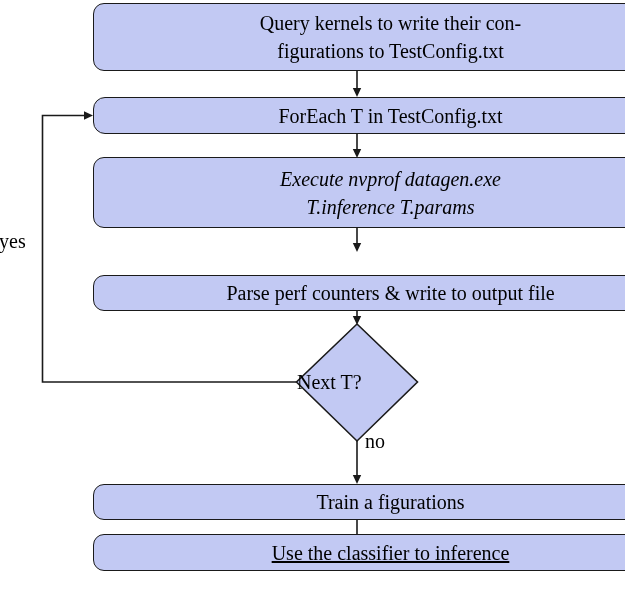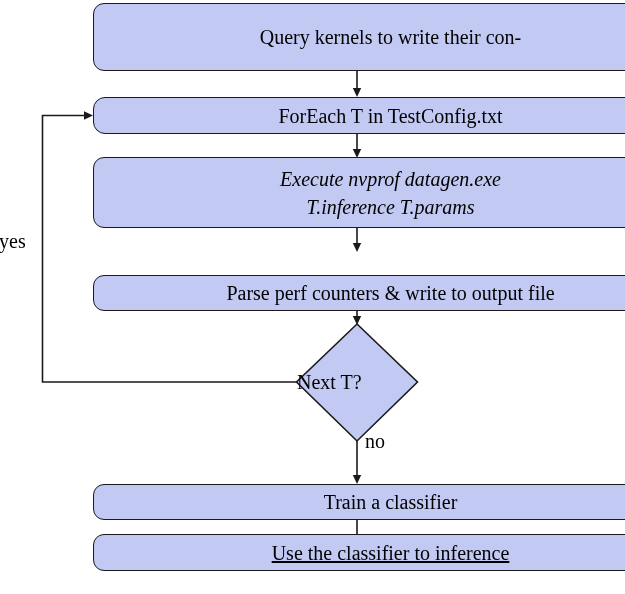--- a/index.html
+++ b/index.html
@@ -108,20 +108,21 @@
     <polygon class="head" points="352.8,548 361.2,548 357,557"></polygon>
 
     <polyline class="edge" points="296.5,382 42.5,382 42.5,115.5 85,115.5"></polyline>
     <polygon class="head" points="84,111.3 84,119.7 93,115.5"></polygon>
 
     <polygon class="diamond" points="357,324 417.5,382 357,441 296.5,382"></polygon>
   </svg>
 
   <div class="node node-query">
     <span>Query kernels to write their con-</span>
+    <span>figurations to TestConfig.txt</span>
   </div>
 
   <div class="node node-foreach">
     <span>ForEach T in TestConfig.txt</span>
   </div>
 
   <div class="node node-execute">
     <span>Execute nvprof datagen.exe</span>
     <span>T.inference T.params</span>
   </div>
@@ -129,20 +130,20 @@
   <div class="node node-parse">
     <span>Parse perf counters &amp; write to output file</span>
   </div>
 
   <div class="diamond-label">Next T?</div>
 
   <div class="edge-label edge-label-yes">yes</div>
   <div class="edge-label edge-label-no">no</div>
 
   <div class="node node-train">
-    <span>Train a classifier</span>
+    <span>Train a figurations</span>
   </div>
 
   <div class="node node-use">
     <span>Use the classifier to inference</span>
   </div>
 
 </div>
 
 </body></html>

